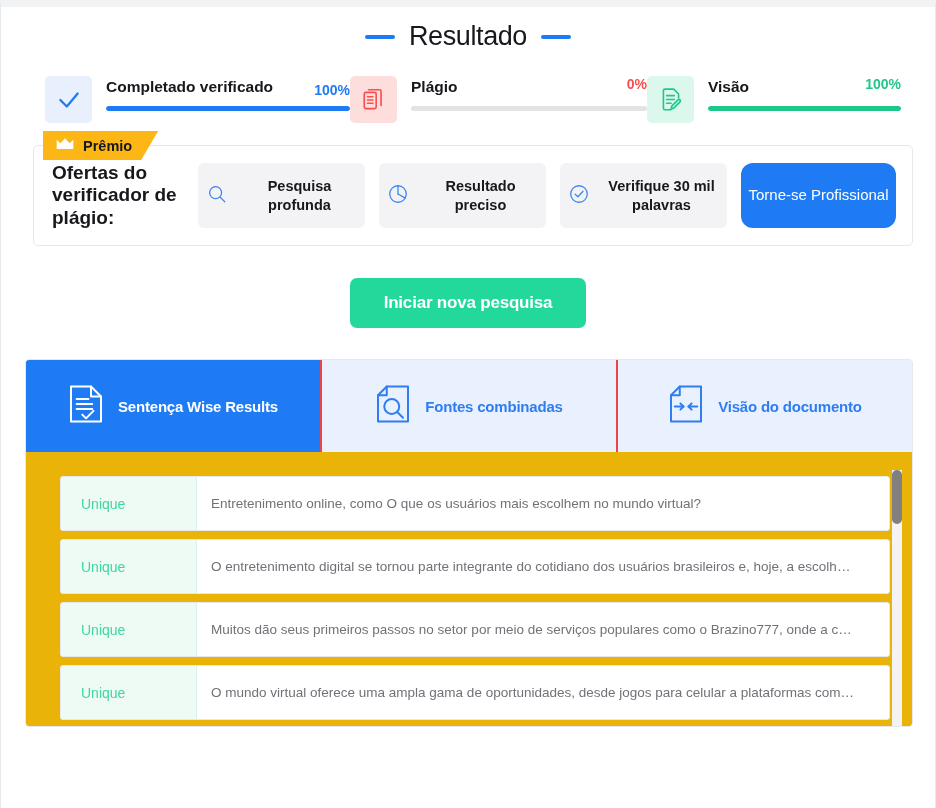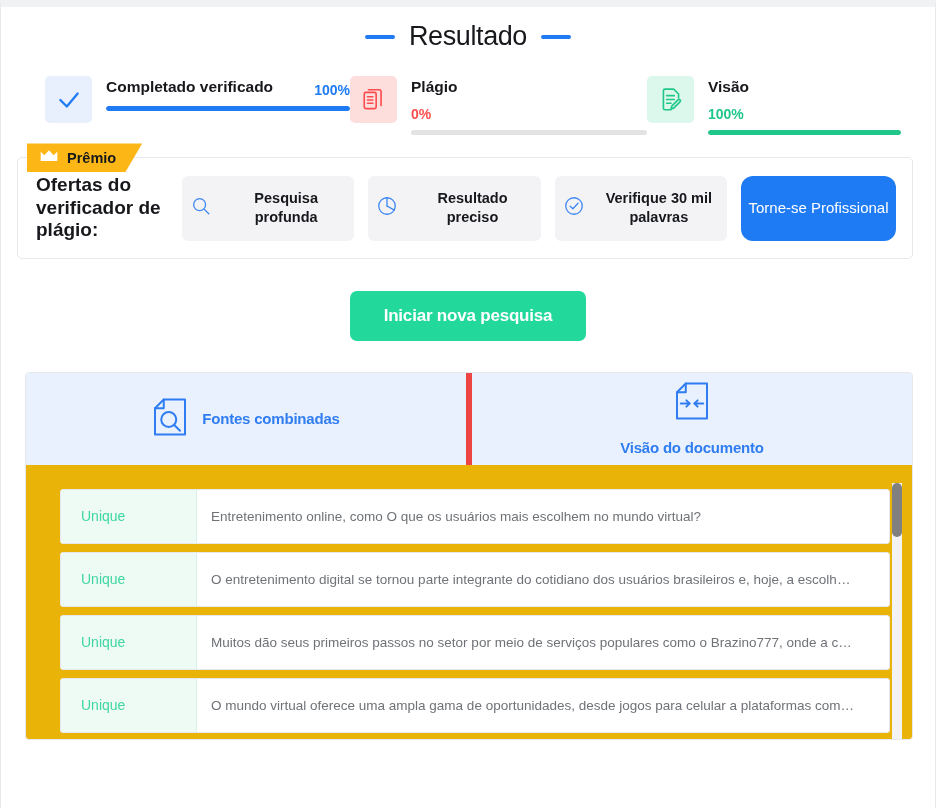--- a/index.html
+++ b/index.html
@@ -72,21 +72,20 @@
   }
   .ic-blue  { background: #e8f0fe; }
   .ic-red   { background: #fddedd; }
   .ic-green { background: #dcf7ec; }
   .stat-body { flex: 1; min-width: 0; }
   .stat-head {
     display: flex;
     align-items: flex-start;
     justify-content: space-between;
     gap: 8px;
-    flex-direction: column;
   }
   .stat-label {
     font-size: 15.5px;
     font-weight: bold;
     line-height: 1.45;
     color: #17181c;
   }
   .stat-pct {
     font-size: 14px;
     font-weight: bold;
@@ -108,21 +107,21 @@
     border-radius: 3px;
   }
   .bar-blue  > i { background: #1f7bf4; }
   .bar-green > i { background: #1fc78a; }
   .stat-1 .stat-head { flex-direction: row; }
   .stat-1 .stat-pct { align-self: flex-end; margin-top: 6px; }
 
   
   .premium-wrap {
     position: relative;
-    margin: 22px 22px 0 16px;
+    margin: 22px 22px 0 32px;
   }
   .premium-card {
     border: 1px solid #e6e8ec;
     border-radius: 5px;
     padding: 16px 16px 16px 18px;
     display: flex;
     align-items: center;
     gap: 14px;
     min-height: 75px;
     box-sizing: border-box;
@@ -220,21 +219,21 @@
   .tab {
     flex: 1 1 0;
     display: flex;
     align-items: center;
     justify-content: center;
     gap: 14px;
     background: #eaf1fe;
     cursor: pointer;
     box-sizing: border-box;
   }
-  .tab + .tab { border-left: 6px solid #ef4444; flex-direction: column; }
+  .tab + .tab { border-left: 2px solid #ef4444; }
   .tab.active { background: #1f7bf4; }
   .tab-label {
     font-size: 15px;
     font-weight: bold;
     color: #2f7df0;
     letter-spacing: -0.2px;
   }
   .tab.active .tab-label { color: #ffffff; }
 
   .results {
@@ -427,20 +426,33 @@
     </div>
   </div>
 
   <div class="cta-row">
     <button class="cta-btn">Iniciar nova pesquisa</button>
   </div>
 
   <div class="panel">
     <div class="tabs">
 
+      <div class="tab active">
+        <span>
+          <svg width="36" height="40" viewBox="0 0 28 32" fill="none" stroke="#ffffff" stroke-width="1.6" stroke-linecap="round" stroke-linejoin="round">
+            <path d="M2 2h16l8 8v20H2z"></path>
+            <path d="M18 2v8h8"></path>
+            <line x1="6.5" y1="12" x2="16" y2="12"></line>
+            <line x1="6.5" y1="16" x2="19" y2="16"></line>
+            <line x1="6.5" y1="20" x2="19" y2="20"></line>
+            <polyline points="11,24.5 14,27.5 20,21.5"></polyline>
+          </svg>
+        </span>
+        <span class="tab-label">Sentença Wise Results</span>
+      </div>
 
       <div class="tab">
         <span>
           <svg width="36" height="40" viewBox="0 0 28 32" fill="none" stroke="#2f7df0" stroke-width="1.6" stroke-linecap="round" stroke-linejoin="round">
             <path d="M2 9l7-7h17v28H2z"></path>
             <path d="M9 2v7H2"></path>
             <circle cx="13" cy="18" r="6"></circle>
             <line x1="17.6" y1="22.6" x2="22" y2="27"></line>
           </svg>
         </span>

